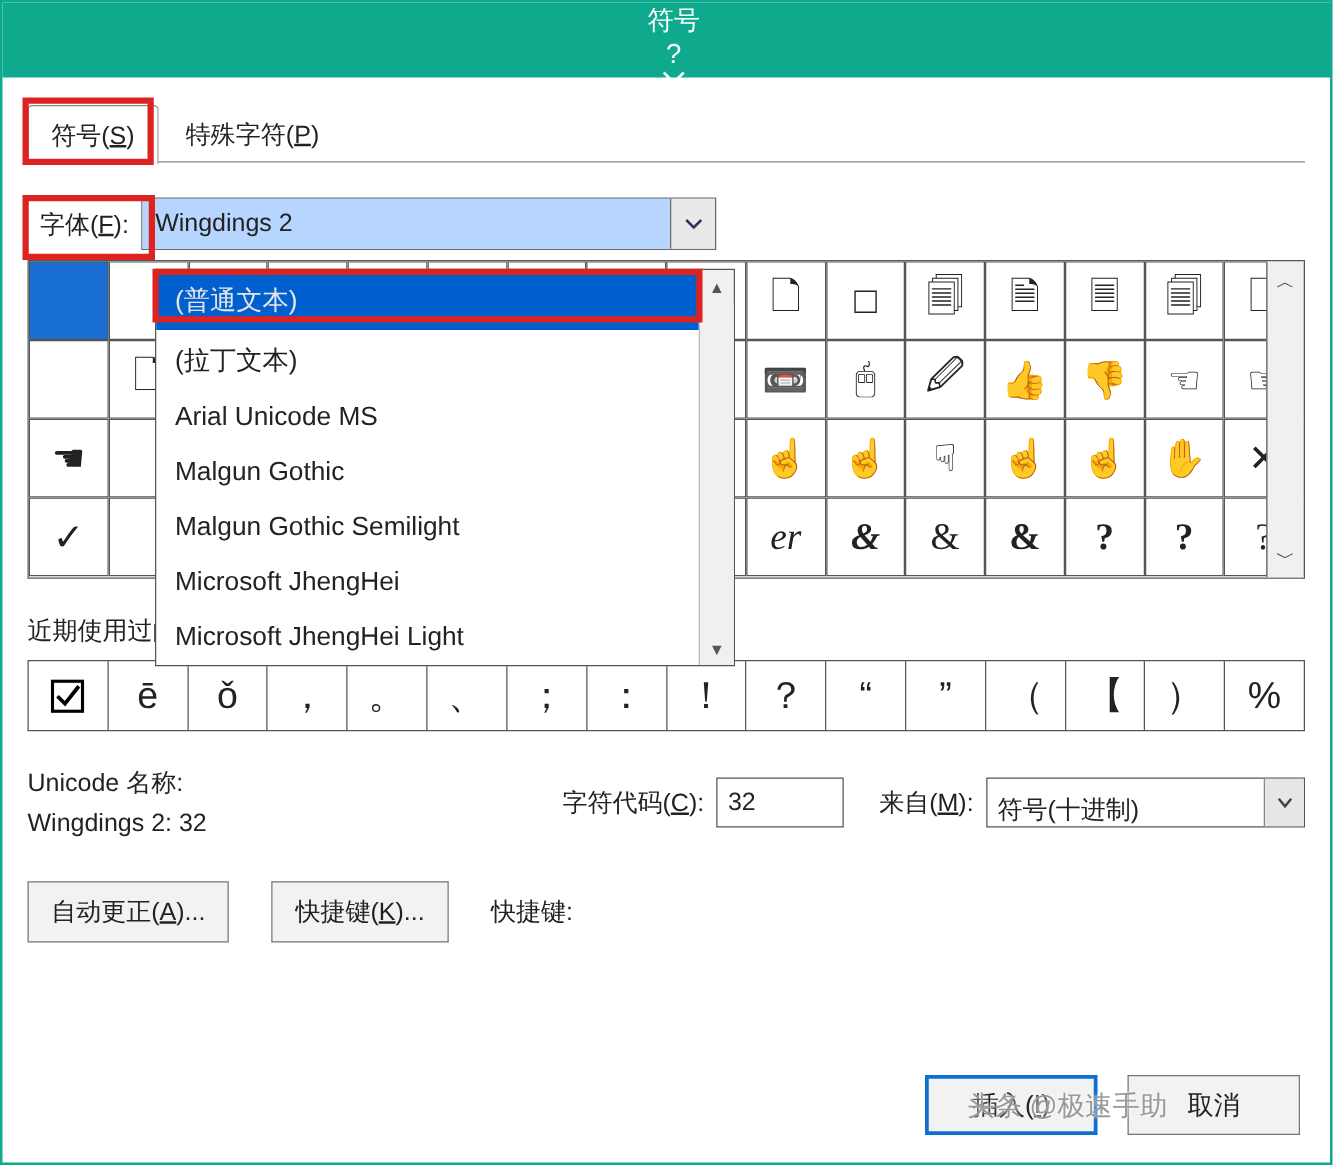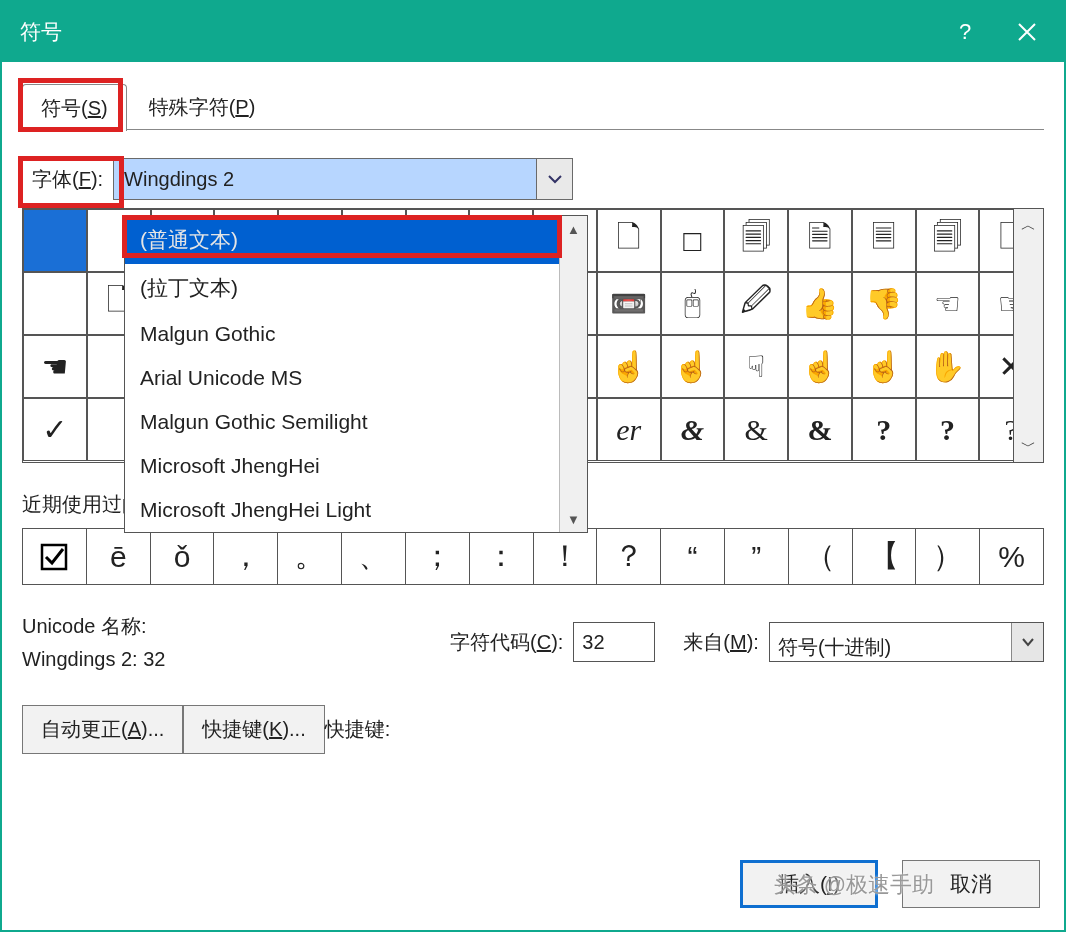--- a/index.html
+++ b/index.html
@@ -18,20 +18,21 @@
     background: #fff;
   }
   .titlebar {
     height: 60px;
     background: #0fa98e;
     color: #fff;
     display: flex;
     align-items: center;
     padding: 0 6px 0 18px;
     font-size: 21px;
+    flex-direction: column;
   }
   .titlebar .title { flex: 1; }
   .titlebar .tbtn {
     width: 62px;
     height: 60px;
     display: flex;
     align-items: center;
     justify-content: center;
     font-size: 22px;
     cursor: default;
@@ -192,38 +193,38 @@
   }
   .info-row .col1{
     display:flex;flex-direction:column;gap:8px;
     width: 420px;
   }
   .info-row .col2{
     display:flex;align-items:center;gap:10px;
     flex:1;
   }
   .txtbox{
-    border:1.5px solid #555; height:40px; width:82px; padding:0 8px;
+    border:1.5px solid #555; height:40px; width:102px; padding:0 8px;
     font-size:20px; display:flex;align-items:center;
   }
   .selbox{
     border:1.5px solid #555; height:40px; flex:1;
     display:flex;align-items:flex-end; padding-left:8px;
     position:relative;
   }
   .selbox .dropbtn{
     width:32px;height:100%;border-left:1px solid #888;
     position:absolute;right:0;top:0;
     background:#e6e6e6;
     display:flex;align-items:center;justify-content:center;
   }
 
   .btn-row{
     margin-top:34px;
-    display:flex;align-items:center;gap:0;
+    display:flex;align-items:center;gap:34px;
     font-size:20px;
   }
   .btn{
     border:1.5px solid #777;
     padding:10px 18px;
     background:#f2f2f2;
     font-size:20px;
   }
 
   .footer-btns{
@@ -435,22 +436,22 @@
   </div>
 
   <div class="footer-btns">
     <div class="fbtn primary">插入(<span class="underline">I</span>)</div>
     <div class="fbtn">取消</div>
   </div>
 
   <div class="dropdown-panel">
     <div class="dropdown-item selected">(普通文本)</div>
     <div class="dropdown-item">(拉丁文本)</div>
+    <div class="dropdown-item">Arial Unicode MS</div>
     <div class="dropdown-item">Malgun Gothic</div>
-    <div class="dropdown-item">Arial Unicode MS</div>
     <div class="dropdown-item">Malgun Gothic Semilight</div>
     <div class="dropdown-item">Microsoft JhengHei</div>
     <div class="dropdown-item">Microsoft JhengHei Light</div>
     <div class="dropdown-scroll">
       <div class="sbtn">▲</div>
       <div class="track"></div>
       <div class="sbtn">▼</div>
     </div>
   </div>
 

